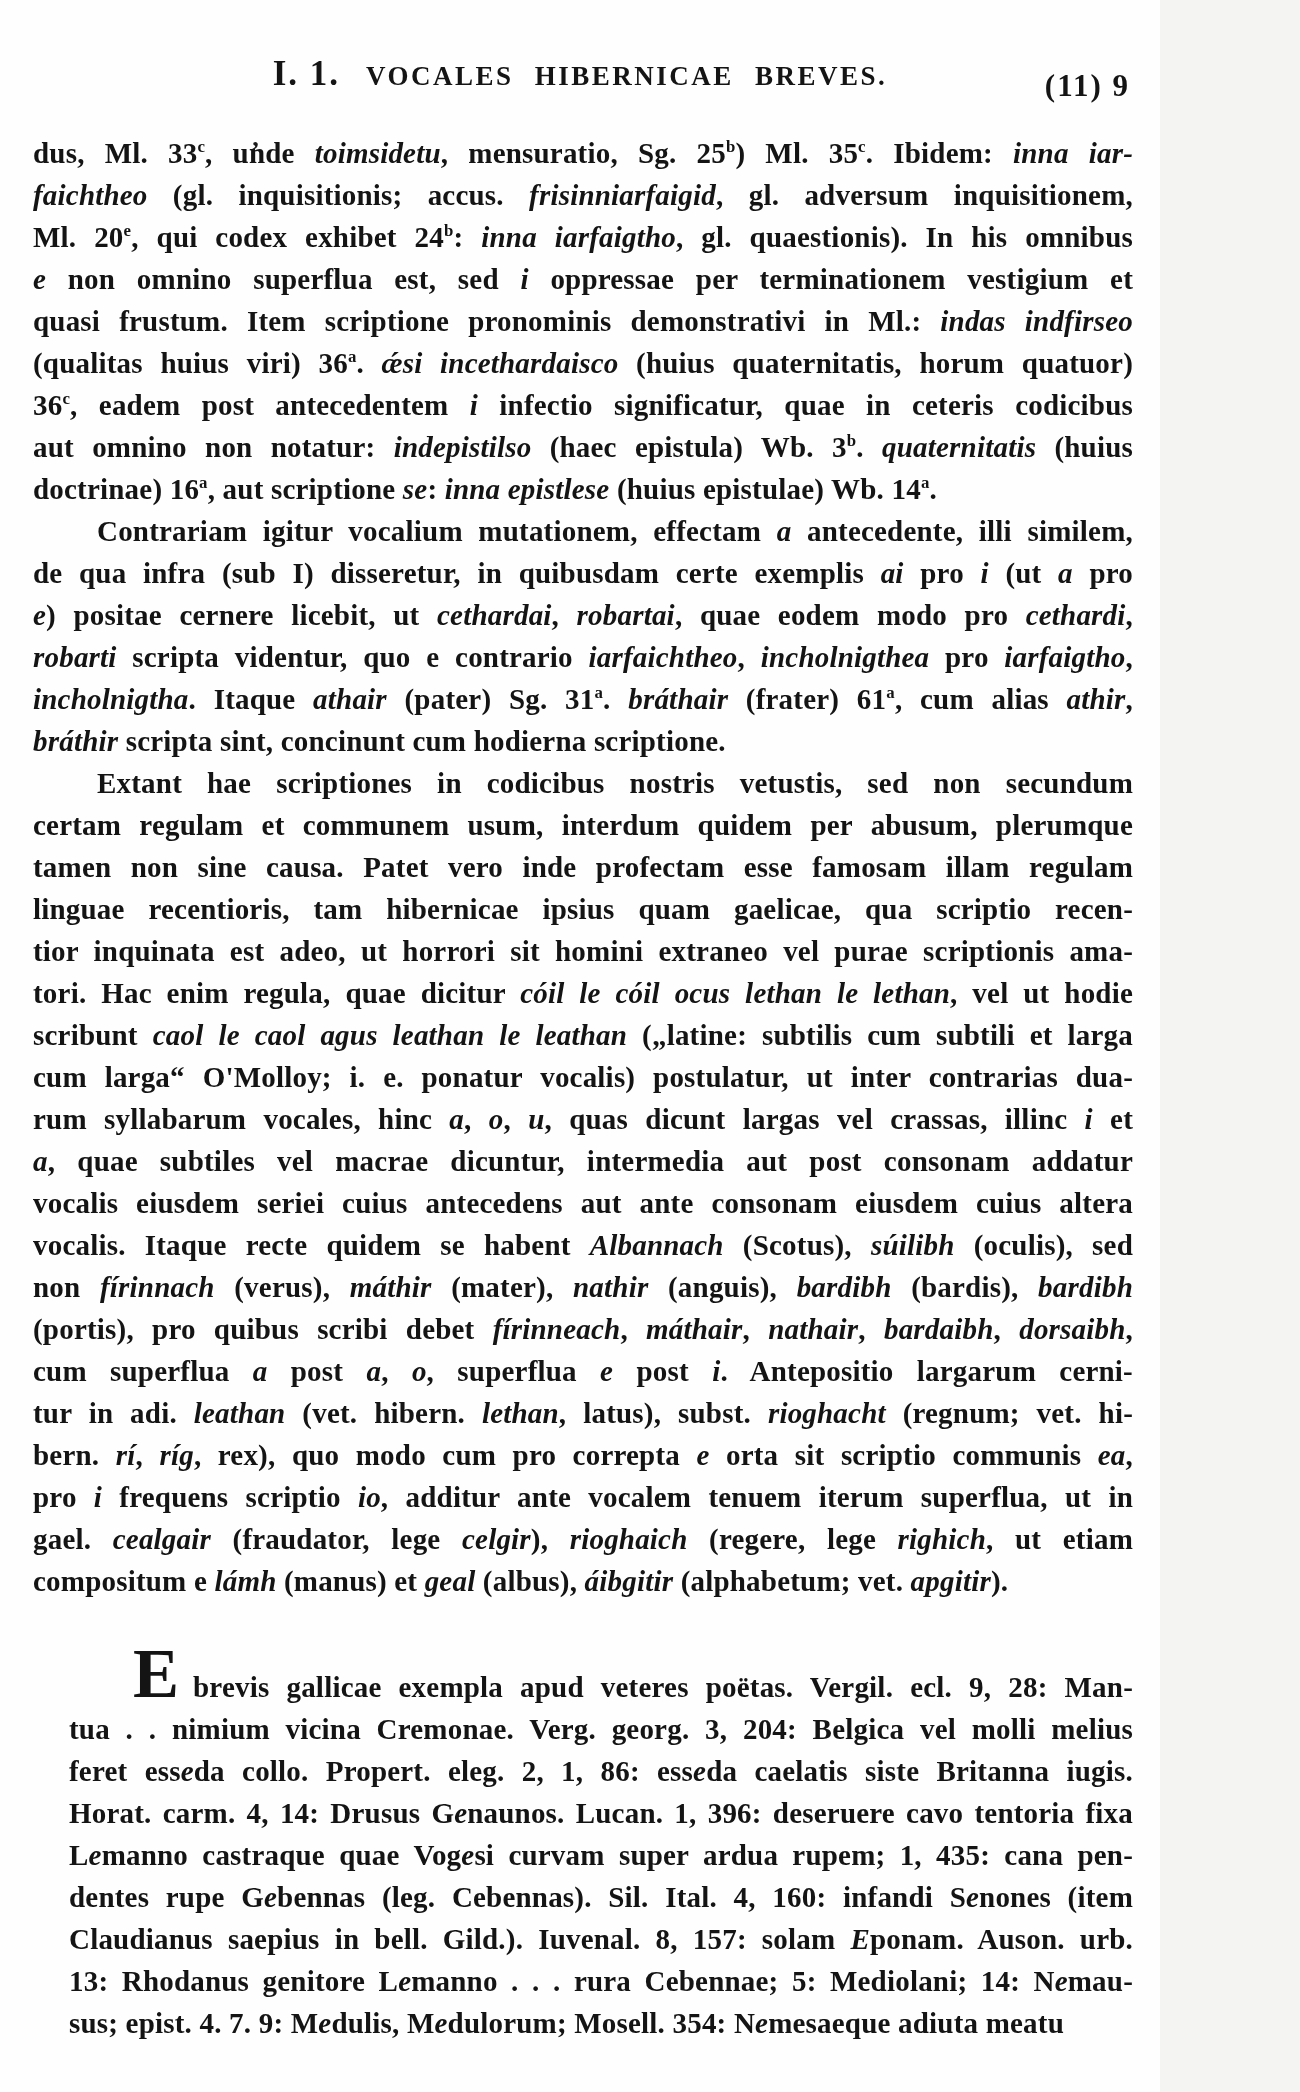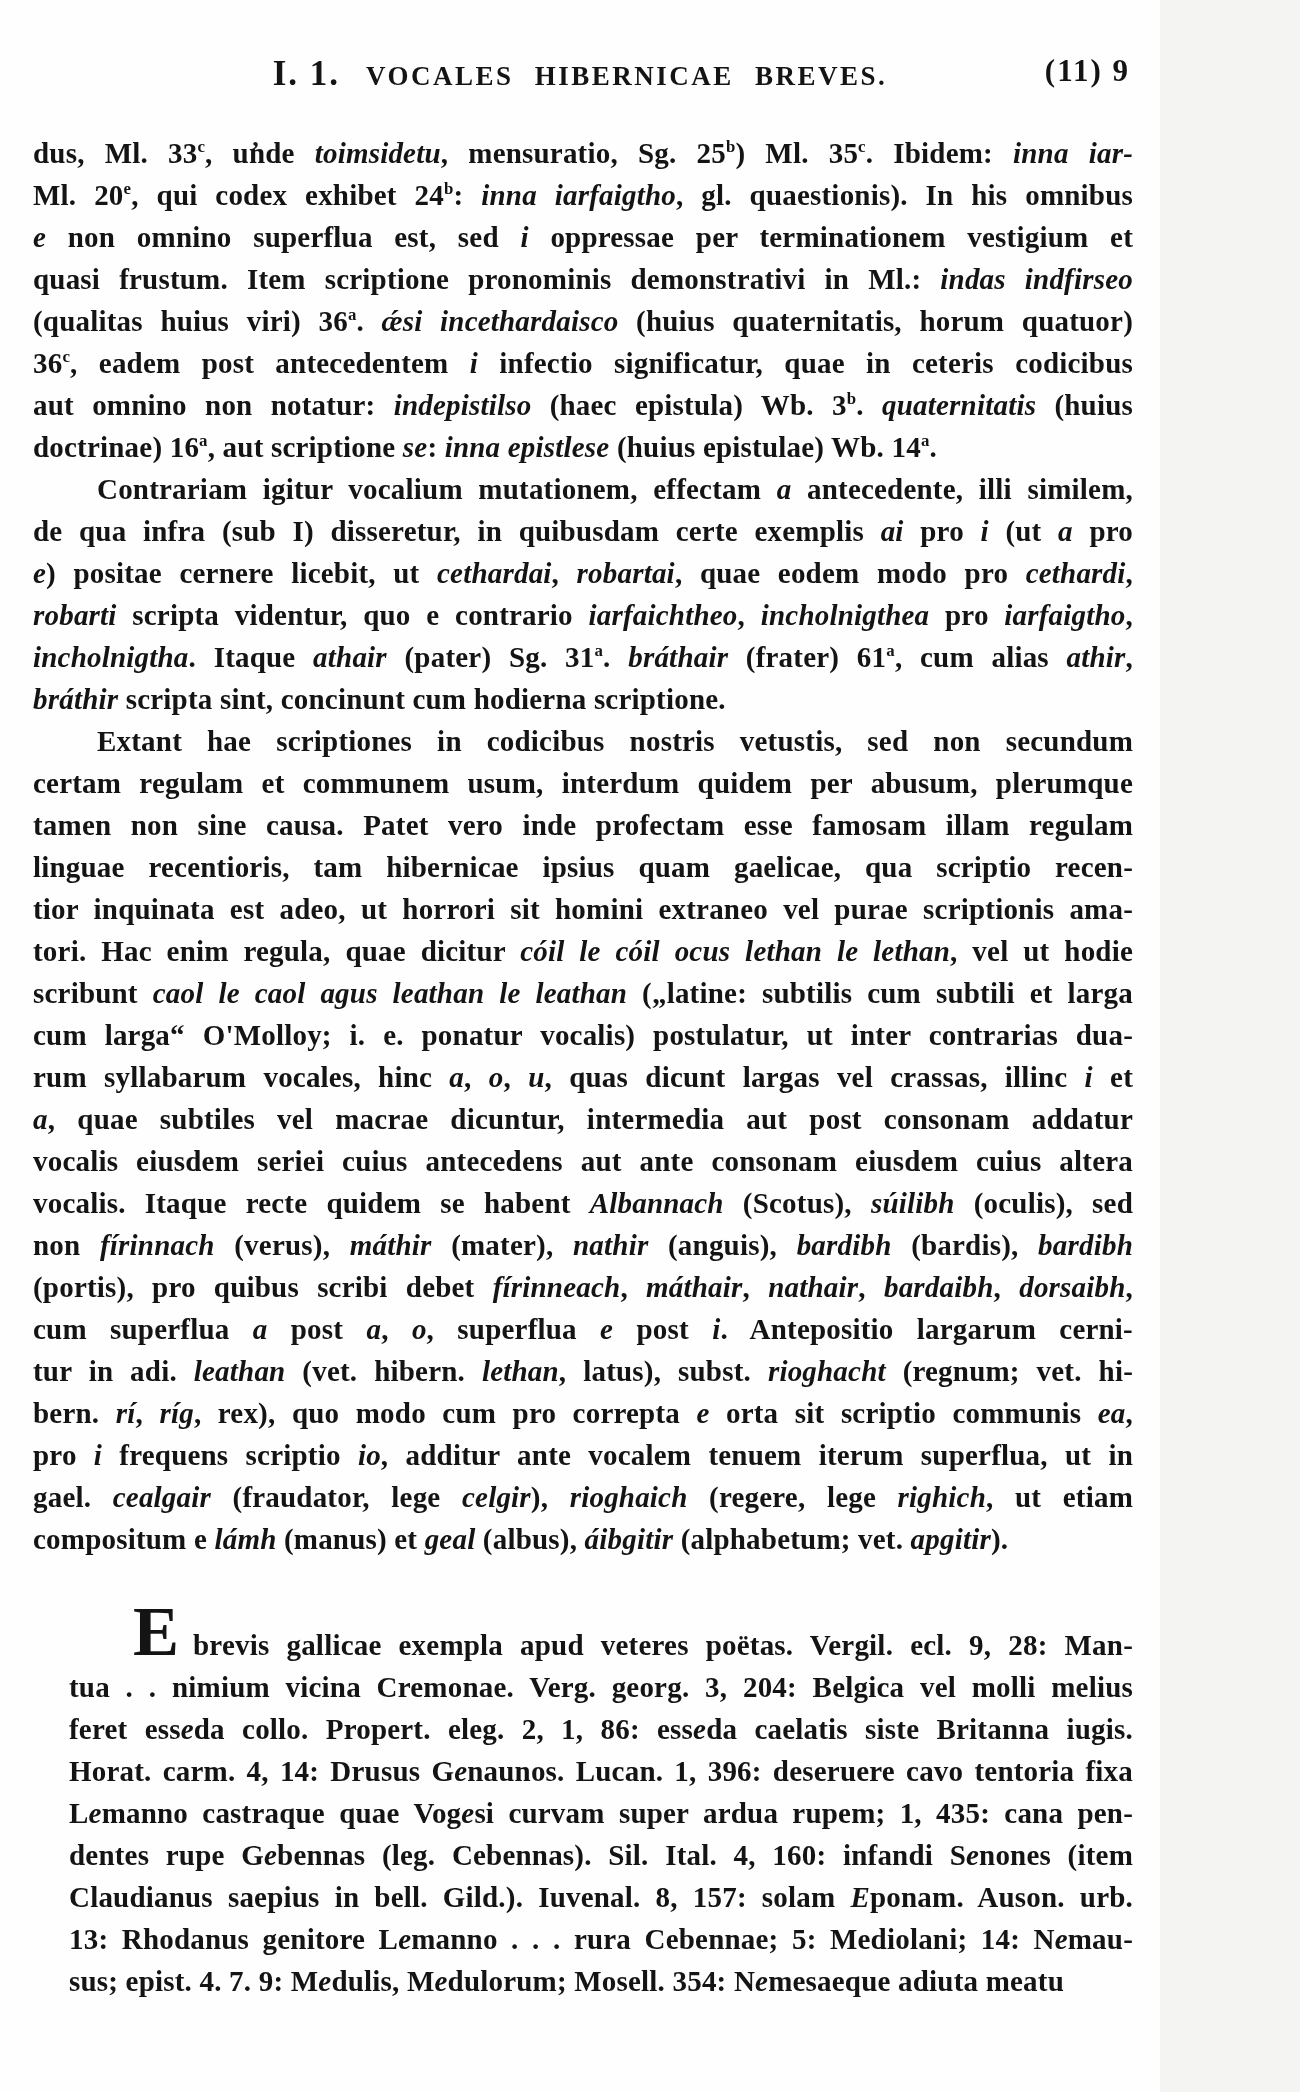--- a/index.html
+++ b/index.html
@@ -27,21 +27,21 @@
     letter-spacing:2px;
     margin-right:26px;
   }
   .header-title{
     font-size:27px;
     letter-spacing:2.5px;
     word-spacing:12px;
   }
   .page-number{
     position:absolute;
-    right:30px;top:53px;
+    right:30px;top:68px;
     font-size:31px;
     letter-spacing:2px;
   }
   .ink-speck{
     position:absolute;
     left:251px;top:136px;
     font-size:26px;
     color:#1a1a1a;
   }
   .text-body{
@@ -86,20 +86,21 @@
       <span class="section-label">I. 1.</span><span class="header-title">VOCALES HIBERNICAE BREVES.</span>
     </div>
     <span class="page-number">(11) 9</span>
   </div>
 
   <span class="ink-speck">’</span>
 
   <div class="text-body">
       <div class="para">
         <div class="line">dus, Ml. 33<sup>c</sup>, unde <i>toimsidetu</i>, mensuratio, Sg. 25<sup>b</sup>) Ml. 35<sup>c</sup>. Ibidem: <i>inna iar-</i></div>
+        <div class="line"><i>faichtheo</i> (gl. inquisitionis; accus. <i>frisinniarfaigid</i>, gl. adversum inquisitionem,</div>
         <div class="line">Ml. 20<sup>e</sup>, qui codex exhibet 24<sup>b</sup>: <i>inna iarfaigtho</i>, gl. quaestionis). In his omnibus</div>
         <div class="line"><i>e</i> non omnino superflua est, sed <i>i</i> oppressae per terminationem vestigium et</div>
         <div class="line">quasi frustum. Item scriptione pronominis demonstrativi in Ml.: <i>indas indfirseo</i></div>
         <div class="line">(qualitas huius viri) 36<sup>a</sup>. <i>ǽsi incethardaisco</i> (huius quaternitatis, horum quatuor)</div>
         <div class="line">36<sup>c</sup>, eadem post antecedentem <i>i</i> infectio significatur, quae in ceteris codicibus</div>
         <div class="line">aut omnino non notatur: <i>indepistilso</i> (haec epistula) Wb. 3<sup>b</sup>. <i>quaternitatis</i> (huius</div>
         <div class="line last">doctrinae) 16<sup>a</sup>, aut scriptione <i>se</i>: <i>inna epistlese</i> (huius epistulae) Wb. 14<sup>a</sup>.</div>
       </div>
       <div class="para">
         <div class="line indent">Contrariam igitur vocalium mutationem, effectam <i>a</i> antecedente, illi similem,</div>

